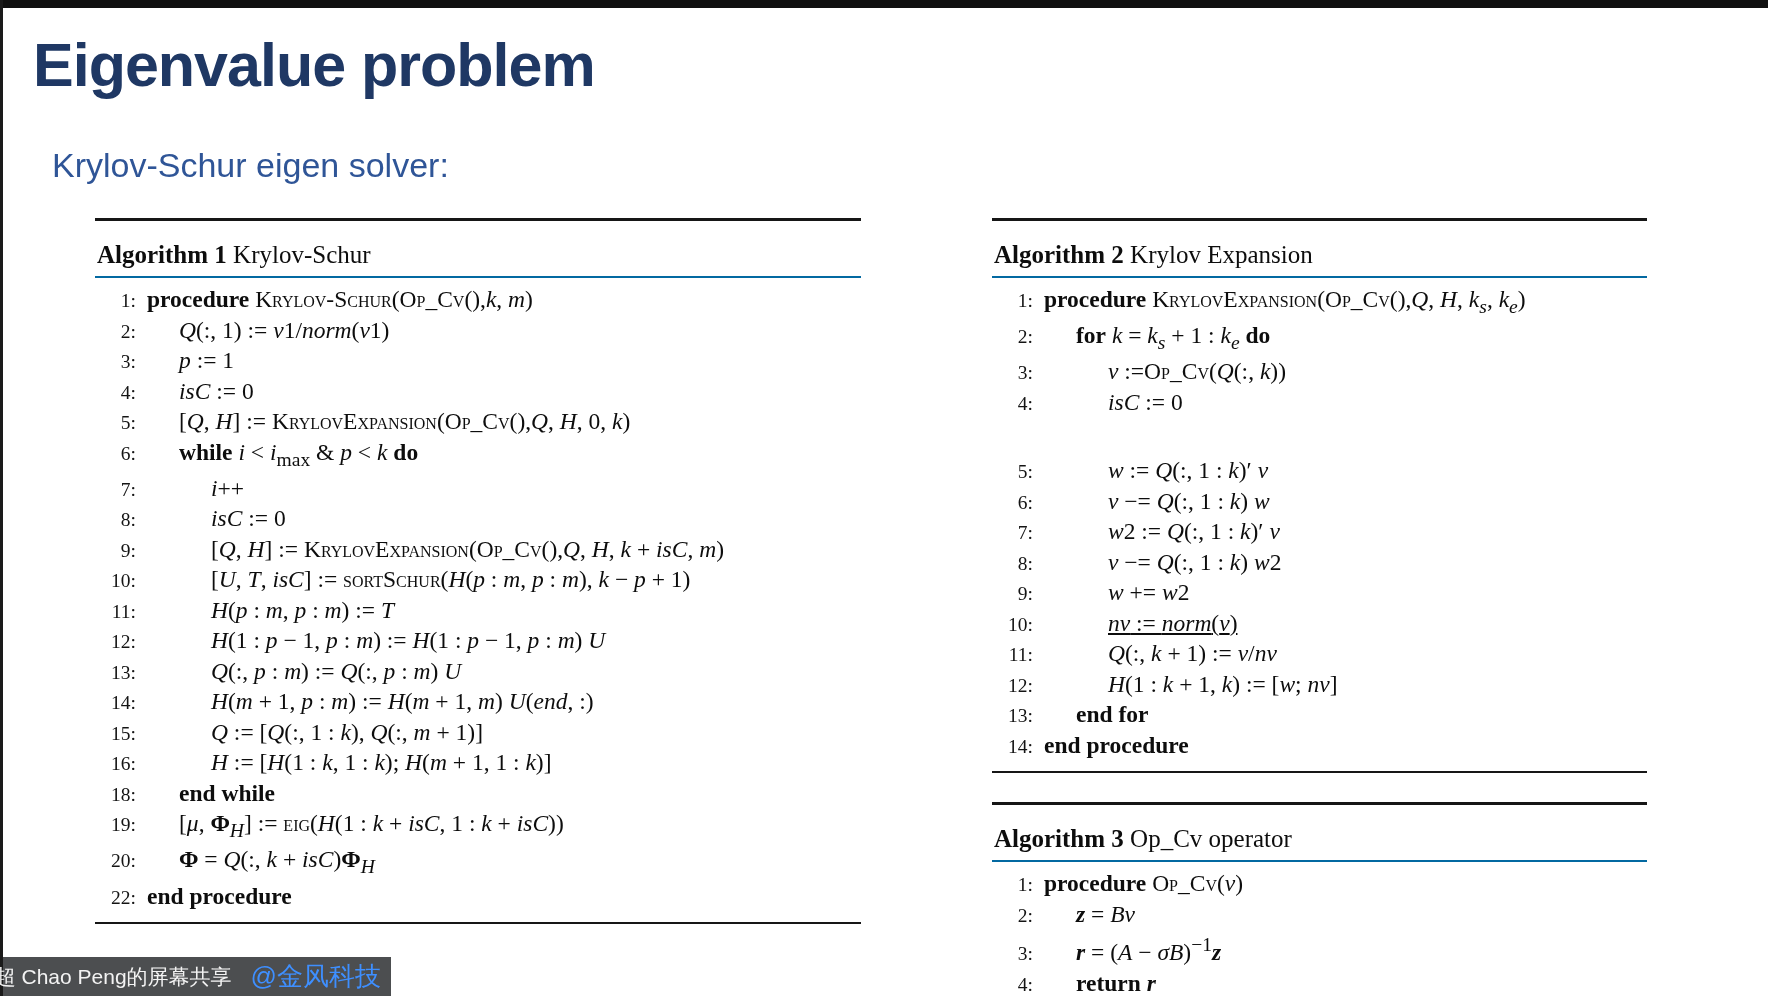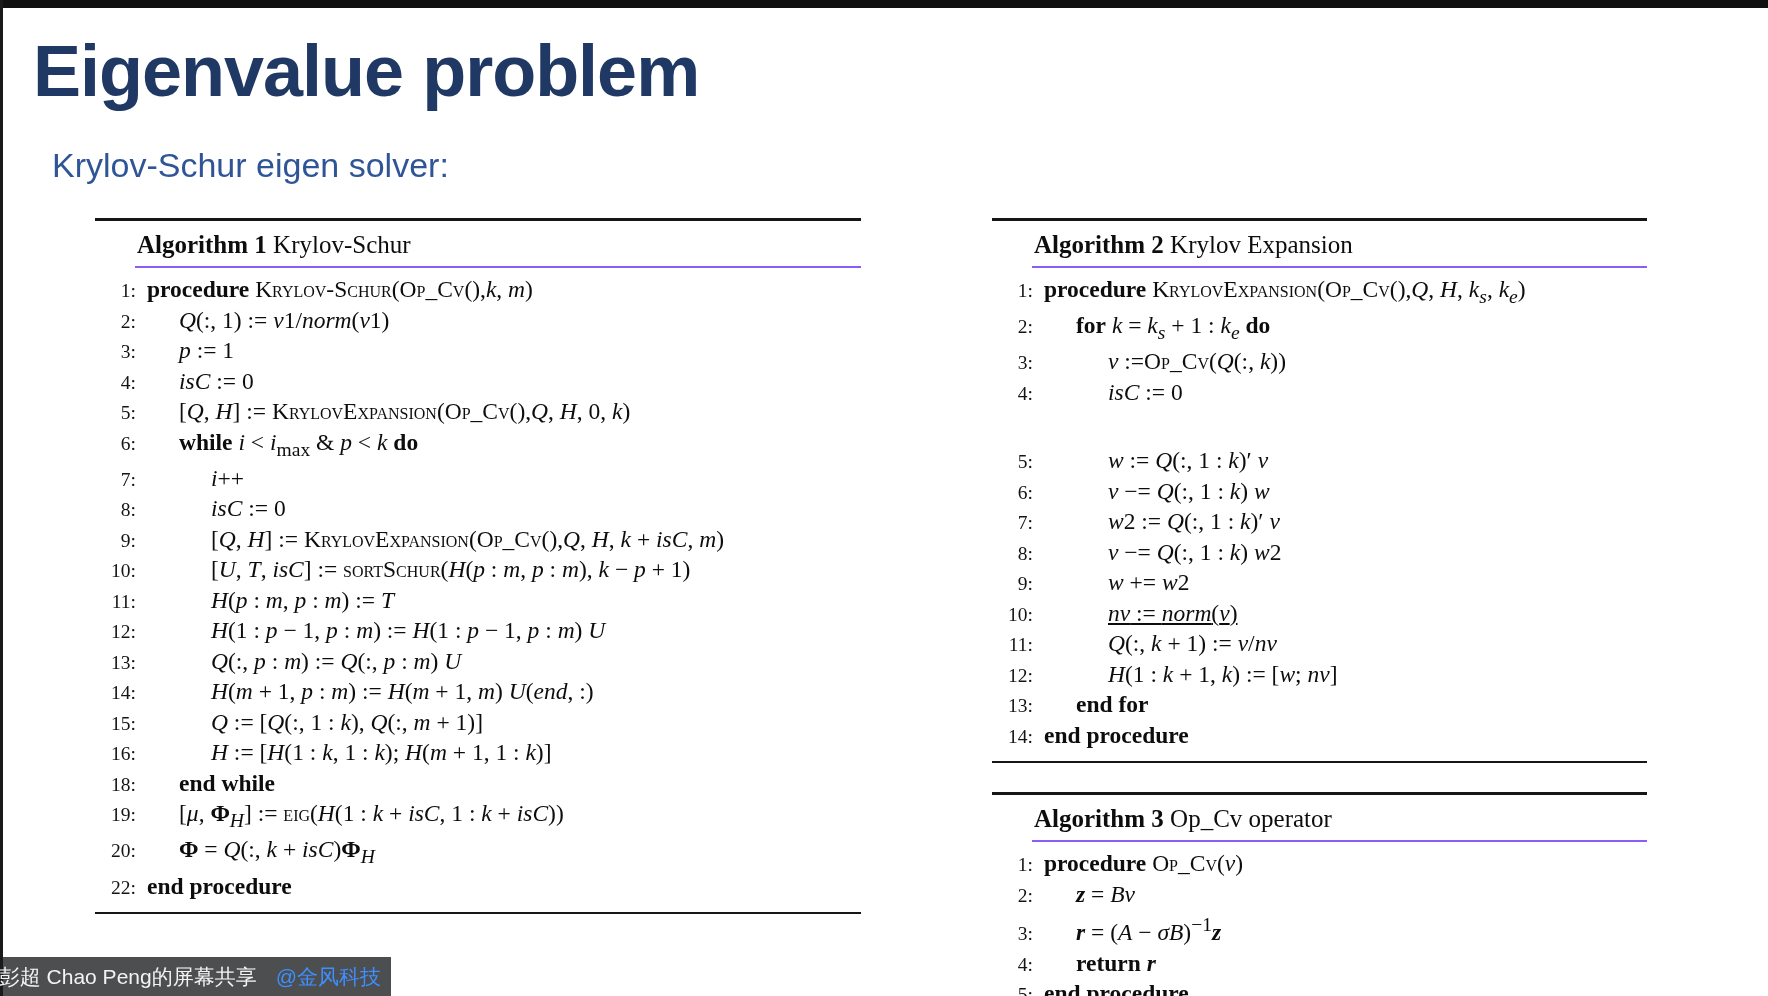--- a/index.html
+++ b/index.html
@@ -1,41 +1,41 @@
 <!DOCTYPE html>
 <html><head>
 <meta charset="utf-8">
 <style>
   html,body{margin:0;padding:0;background:#000;}
   .stage{position:relative;width:1768px;height:996px;background:#ffffff;overflow:hidden;
          font-family:"Liberation Sans","DejaVu Sans",sans-serif;}
   .top-edge{position:absolute;left:0;top:0;width:1768px;height:8px;background:#101010;}
   .left-edge{position:absolute;left:0;top:0;width:3px;height:996px;background:#1a1a1a;}
 
-  .page-title{position:absolute;left:33px;top:30px;font-size:72px;font-weight:600;
+  .page-title{position:absolute;left:33px;top:30px;font-size:61px;font-weight:600;
               color:#1F3864;letter-spacing:-1px;}
   .page-subtitle{position:absolute;left:52px;top:146px;font-size:34px;font-weight:500;color:#2F5597;}
 
   .col-left{position:absolute;left:95px;top:218px;width:766px;}
   .col-right{position:absolute;left:992px;top:218px;width:655px;}
 
   .algo{border-top:3px solid #161616;font-family:"Liberation Serif","DejaVu Serif",serif;color:#0d0d0d;}
-  .algo-head{font-size:25px;padding:10px 2px 7px 2px;border-bottom:2px solid #8b5cf6;margin-left:40px;}
+  .algo-head{font-size:25px;padding:20px 2px 7px 2px;border-bottom:2px solid #0369a1;}
   .algo-head .algo-label{font-weight:700;}
   .algo-body{padding:7px 0 10px 0;border-bottom:2px solid #161616;}
   .algo-line{display:flex;align-items:baseline;line-height:29.5px;font-size:23.5px;}
   .lnum{width:41px;min-width:41px;text-align:right;padding-right:11px;font-size:19.5px;color:#141414;}
   .lcontent{flex:1;white-space:nowrap;}
   sc{font-variant:small-caps;}
   .algo-gap{margin-top:29px;font-family:Liberation Serif, serif;}
 
   .share-bar{position:absolute;left:3px;bottom:0;width:388px;height:39px;background:#4C4E50;
              display:flex;align-items:center;gap:19px;padding:0 10px;box-sizing:border-box;justify-content:flex-end;}
   .share-text{color:#F3F3F3;font-size:21px;white-space:nowrap;}
-  .share-link{color:#3E8FFF;font-size:21px;white-space:nowrap;cursor:pointer;}
+  .share-link{color:#3E8FFF;font-size:26px;white-space:nowrap;cursor:pointer;}
   .ic{display:block;}
 </style>
 </head>
 <body>
 
 <div class="stage">
   <div class="top-edge"></div>
   <div class="left-edge"></div>
 
   <div class="page-title">Eigenvalue problem</div>

